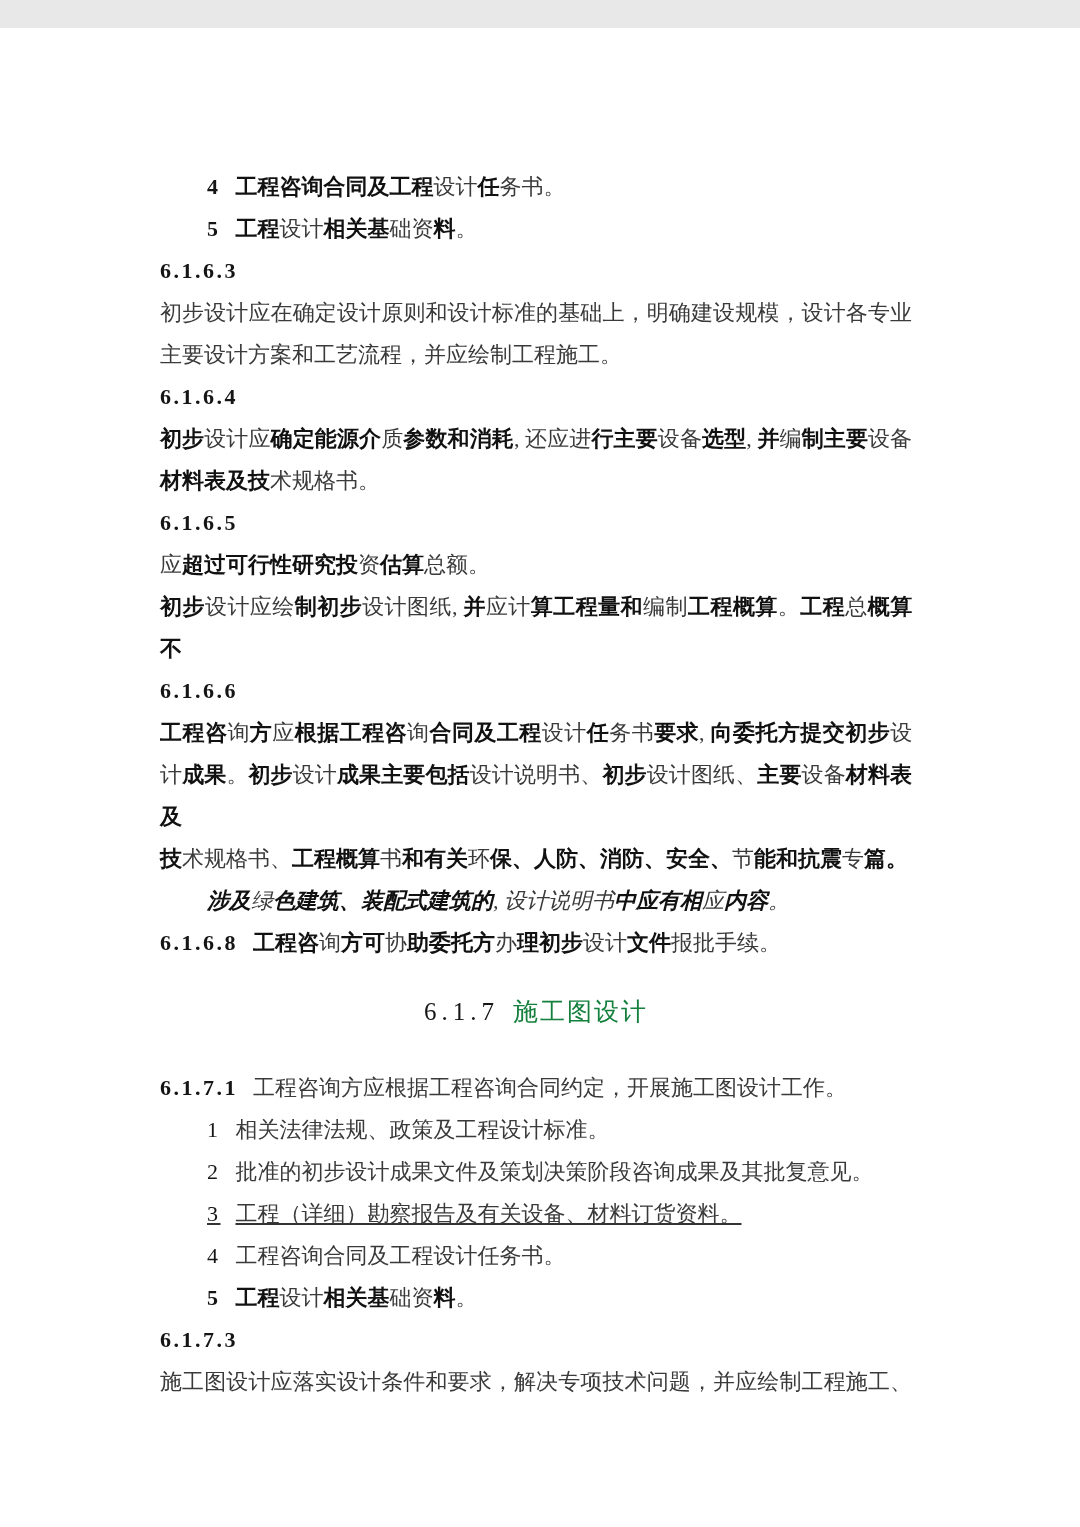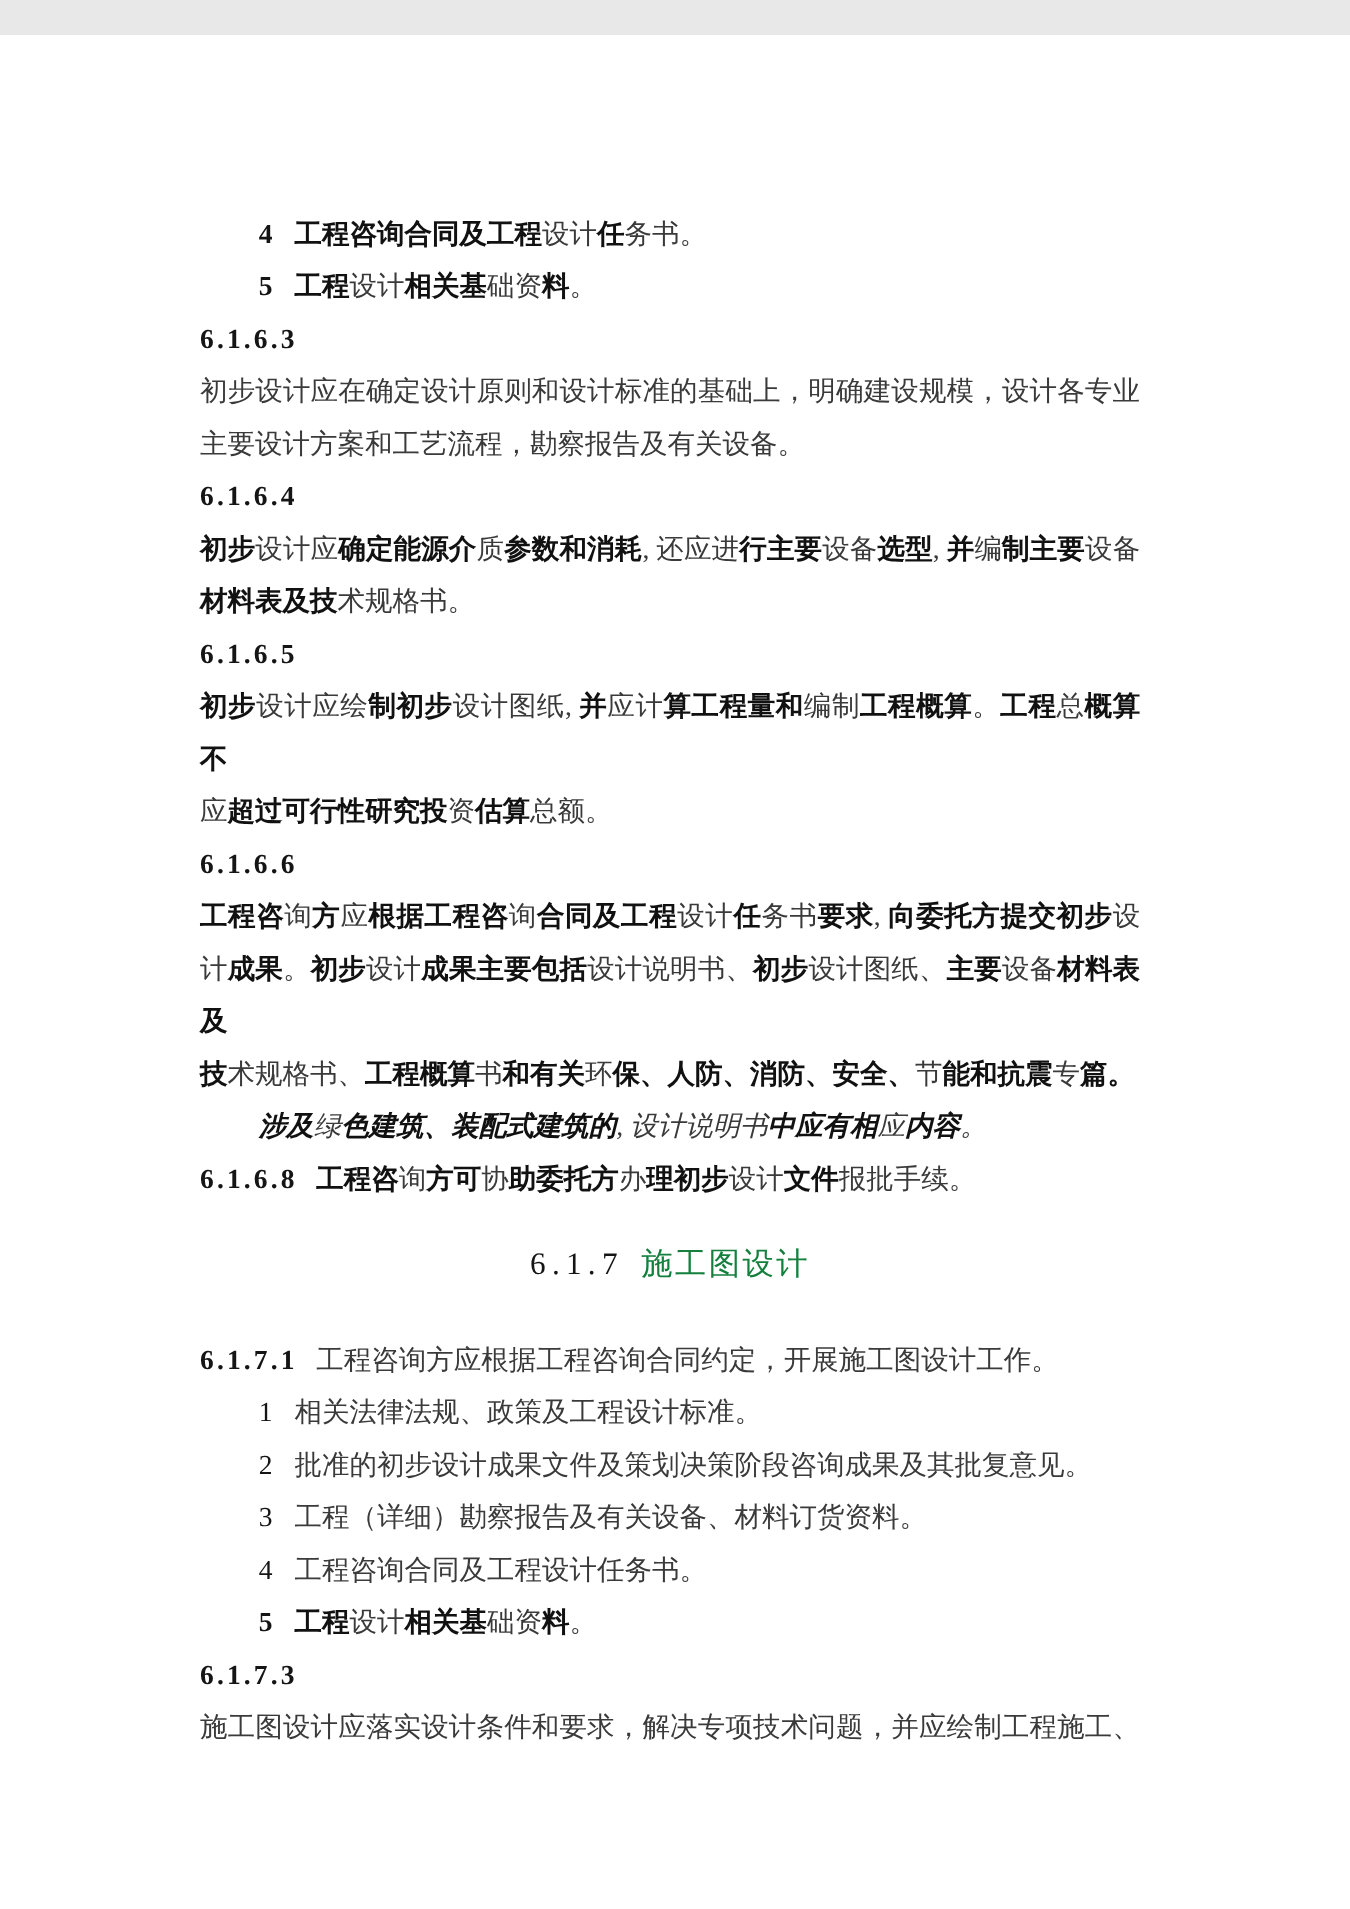--- a/index.html
+++ b/index.html
@@ -68,36 +68,36 @@
 </style>
 </head>
 <body>
 
 <div class="page">
   <div class="doc">
       <div class="line" style="padding-left: 47px;"><span class="num nb">4</span><span class="rb">工程咨询合同及工程</span><span class="rn">设计</span><span class="rb">任</span><span class="rn">务书。</span></div>
       <div class="line" style="padding-left: 47px;"><span class="num nb">5</span><span class="rb">工程</span><span class="rn">设计</span><span class="rb">相关基</span><span class="rn">础资</span><span class="rb">料</span><span class="rn">。</span></div>
       <div class="line clause"><span class="num nb">6.1.6.3</span></div>
       <div class="line full"><span class="rn">初步设计应在确定设计原则和设计标准的基础上，明确建设规模，设计各专业</span></div>
-      <div class="line"><span class="rn">主要设计方案和工艺流程，勘察报告及有关设备。</span></div>
+      <div class="line"><span class="rn">主要设计方案和工艺流程，并应绘制工程施工。</span></div>
       <div class="line clause"><span class="num nb">6.1.6.4</span></div>
       <div class="line full"><span class="rb">初步</span><span class="rn">设计应</span><span class="rb">确定能源介</span><span class="rn">质</span><span class="rb">参数和消耗</span><span class="rn">, 还应进</span><span class="rb">行主要</span><span class="rn">设备</span><span class="rb">选型</span><span class="rn">, </span><span class="rb">并</span><span class="rn">编</span><span class="rb">制主要</span><span class="rn">设备</span></div>
       <div class="line"><span class="rb">材料表及技</span><span class="rn">术规格书。</span></div>
       <div class="line clause"><span class="num nb">6.1.6.5</span></div>
+      <div class="line"><span class="rn">应</span><span class="rb">超过可行性研究投</span><span class="rn">资</span><span class="rb">估算</span><span class="rn">总额。</span></div>
       <div class="line full"><span class="rb">初步</span><span class="rn">设计应绘</span><span class="rb">制初步</span><span class="rn">设计图纸, </span><span class="rb">并</span><span class="rn">应计</span><span class="rb">算工程量和</span><span class="rn">编制</span><span class="rb">工程概算</span><span class="rn">。</span><span class="rb">工程</span><span class="rn">总</span><span class="rb">概算不</span></div>
-      <div class="line"><span class="rn">应</span><span class="rb">超过可行性研究投</span><span class="rn">资</span><span class="rb">估算</span><span class="rn">总额。</span></div>
       <div class="line clause"><span class="num nb">6.1.6.6</span></div>
       <div class="line full"><span class="rb">工程咨</span><span class="rn">询</span><span class="rb">方</span><span class="rn">应</span><span class="rb">根据工程咨</span><span class="rn">询</span><span class="rb">合同及工程</span><span class="rn">设计</span><span class="rb">任</span><span class="rn">务书</span><span class="rb">要求</span><span class="rn">, </span><span class="rb">向委托方提交初步</span><span class="rn">设</span></div>
       <div class="line full"><span class="rn">计</span><span class="rb">成果</span><span class="rn">。</span><span class="rb">初步</span><span class="rn">设计</span><span class="rb">成果主要包括</span><span class="rn">设计说明书、</span><span class="rb">初步</span><span class="rn">设计图纸、</span><span class="rb">主要</span><span class="rn">设备</span><span class="rb">材料表及</span></div>
       <div class="line"><span class="rb">技</span><span class="rn">术规格书、</span><span class="rb">工程概算</span><span class="rn">书</span><span class="rb">和有关</span><span class="rn">环</span><span class="rb">保、人防、消防、安全、</span><span class="rn">节</span><span class="rb">能和抗震</span><span class="rn">专</span><span class="rb">篇。</span></div>
       <div class="line" style="padding-left: 47px; font-style: italic;"><span class="rb">涉及</span><span class="rn">绿</span><span class="rb">色建筑、装配式建筑的</span><span class="rn">, 设计说明书</span><span class="rb">中应有相</span><span class="rn">应</span><span class="rb">内容</span><span class="rn">。</span></div>
       <div class="line"><span class="num nb">6.1.6.8</span><span class="rb">工程咨</span><span class="rn">询</span><span class="rb">方可</span><span class="rn">协</span><span class="rb">助委托方</span><span class="rn">办</span><span class="rb">理初步</span><span class="rn">设计</span><span class="rb">文件</span><span class="rn">报批手续。</span></div>
       <div class="line chapter"><span class="num">6.1.7</span><span class="rn">施工图设计</span></div>
       <div class="line"><span class="num nb">6.1.7.1</span><span class="rn">工程咨询方应根据工程咨询合同约定，开展施工图设计工作。</span></div>
       <div class="line" style="padding-left: 47px;"><span class="num">1</span><span class="rn">相关法律法规、政策及工程设计标准。</span></div>
       <div class="line" style="padding-left: 47px;"><span class="num">2</span><span class="rn">批准的初步设计成果文件及策划决策阶段咨询成果及其批复意见。</span></div>
-      <div class="line" style="padding-left: 47px;"><span class="num">3</span><span class="rn">工程（详细）勘察报告及有关设备、材料订货资料。</span></div>
+      <div class="line" style="padding-left: 47px; text-decoration: underline;"><span class="num">3</span><span class="rn">工程（详细）勘察报告及有关设备、材料订货资料。</span></div>
       <div class="line" style="padding-left: 47px;"><span class="num">4</span><span class="rn">工程咨询合同及工程设计任务书。</span></div>
       <div class="line" style="padding-left: 47px;"><span class="num nb">5</span><span class="rb">工程</span><span class="rn">设计</span><span class="rb">相关基</span><span class="rn">础资</span><span class="rb">料</span><span class="rn">。</span></div>
       <div class="line clause"><span class="num nb">6.1.7.3</span></div>
       <div class="line full"><span class="rn">施工图设计应落实设计条件和要求，解决专项技术问题，并应绘制工程施工、</span></div>
     </div>
 </div>
 
 </body></html>

